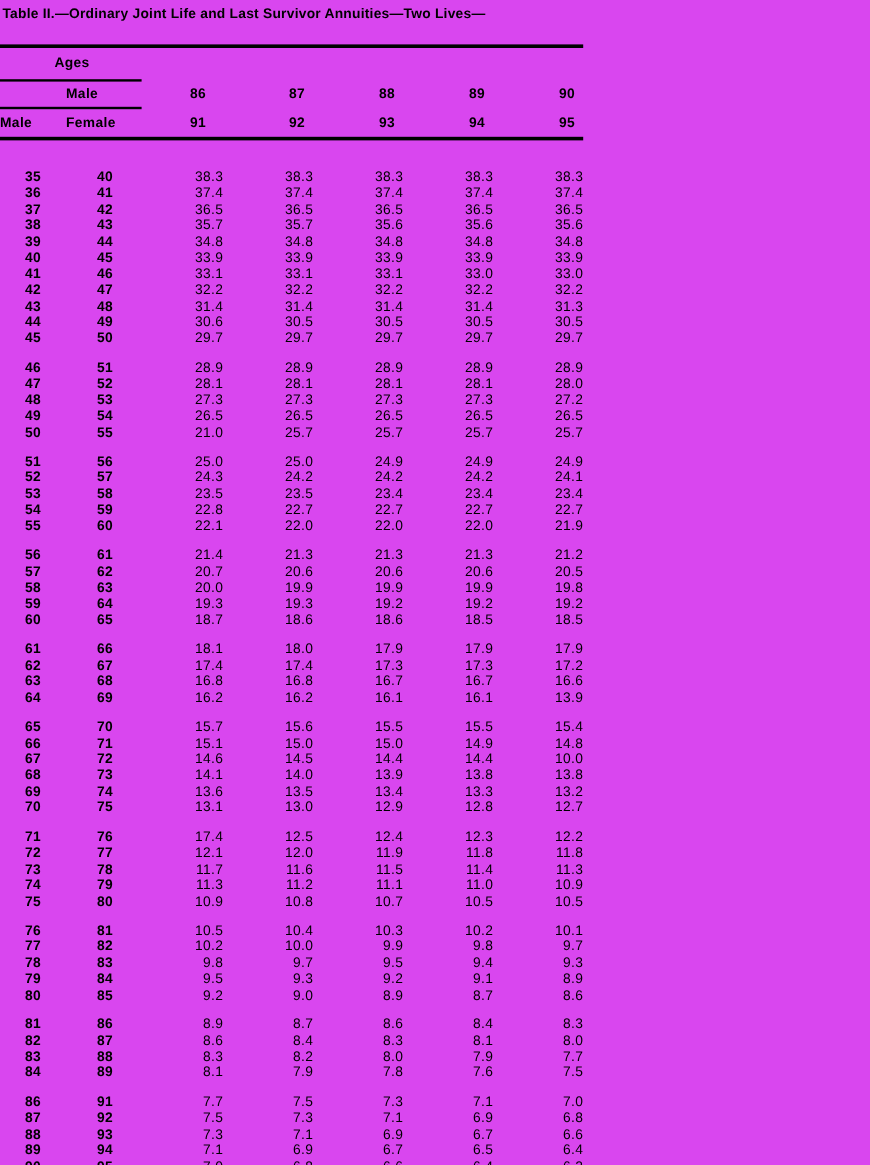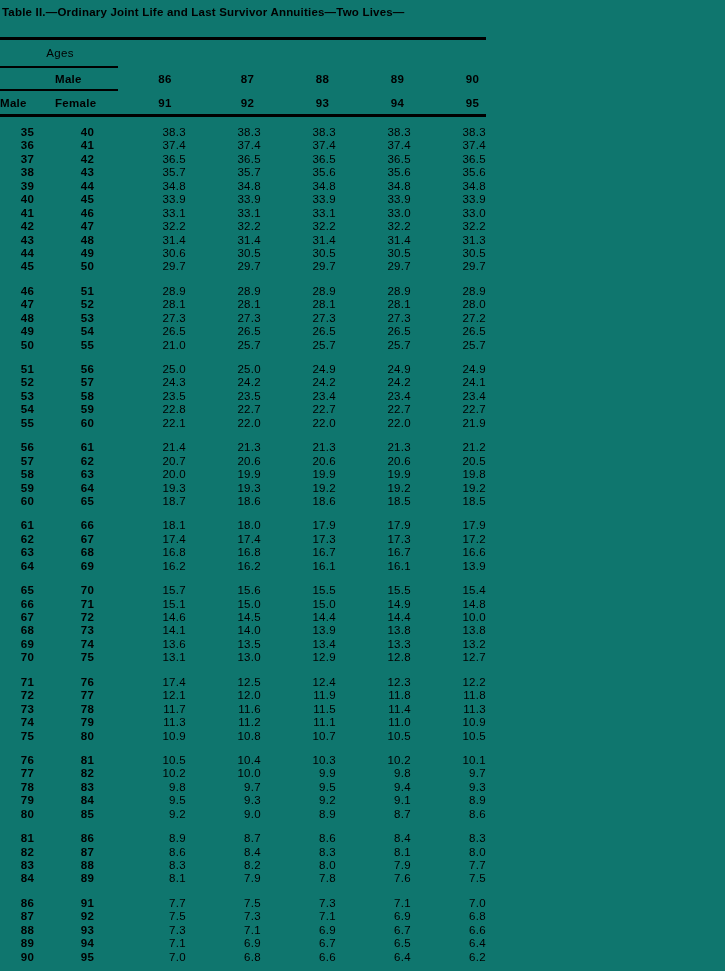--- a/index.html
+++ b/index.html
@@ -1,20 +1,20 @@
 <!DOCTYPE html>
 <html><head>
 <meta charset="utf-8">
 <style>
   html, body { margin: 0; padding: 0; background: #ffffff; }
   .page {
     position: relative;
     width: 725px;
     height: 971px;
-    background: #0f766e;
+    background: #d946ef;
     color: #000000;
     font-family: "Liberation Sans", sans-serif;
     overflow: hidden;
   }
   .title {
     padding: 5px 0 0 2px;
     height: 32px;
     font-size: 11.5px;
     font-weight: bold;
     line-height: 14px;
@@ -30,27 +30,27 @@
     align-items: center;
   }
   .ages-row { height: 26px; }
   .hdr2 { height: 21px; }
   .hdr3 { height: 23px; }
   .cell { font-size: 11.5px; letter-spacing: 0.3px; }
   .bold { font-weight: bold; }
   .ages-span {
     grid-column: 1 / span 2;
     text-align: center;
-    font-weight: normal;
+    font-weight: bold;
   }
   .c-center { text-align: left; }
   .num-h { text-align: center; font-weight: bold; }
   .tbody { padding-top: 9px; }
   .block { margin-top: 11px; }
-  .block:first-child { margin-top: 0; }
+  .block:first-child { margin-top: 16px; }
   .trow { height: 13.45px; line-height: 13.45px; }
   .trow .age { text-align: center; font-weight: bold; font-size: 11.5px; letter-spacing: 0.3px; }
   .trow .val { text-align: right; padding-right: 24px; font-size: 11.5px; letter-spacing: 0.3px; }
 </style>
 </head>
 <body>
 
 <div class="page">
 
   <div class="title">

